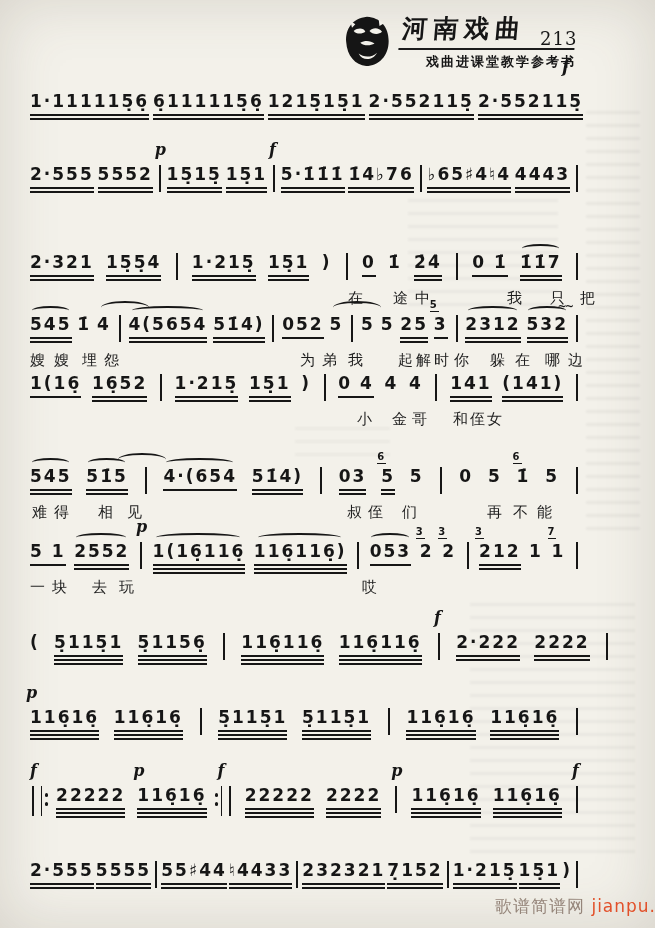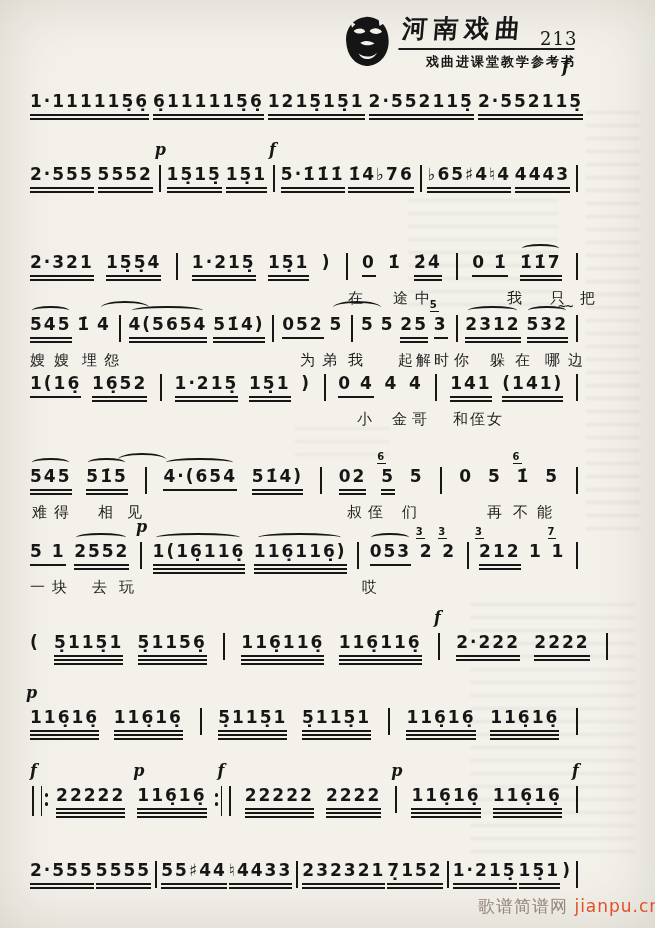--- a/index.html
+++ b/index.html
@@ -216,21 +216,21 @@
       <span class="lyric" style="left: 457px;">女</span>
     </div>
     <div class="mline l6">
       <div class="notes">
         <span class="note u2">545<i class="arc"></i></span>
         <span class="note u2">51̇5<i class="arc"></i><i class="tie"></i></span>
         <span class="bar"></span>
         <span class="note u1">4·(654<i class="arc"></i></span>
         <span class="note u2">51̇4)</span>
         <span class="bar"></span>
-        <span class="note u2">02</span>
+        <span class="note u2">03</span>
         <span class="note u2">5<i class="grace">6</i></span>
         <span class="note u0">5</span>
         <span class="bar"></span>
         <span class="note u0">0</span>
         <span class="note u0">5</span>
         <span class="note u0">1̇<i class="grace">6</i></span>
         <span class="note u0">5</span>
         <span class="bar"></span>
       </div>
       <span class="lyric" style="left: 2px;">难</span>
@@ -333,15 +333,15 @@
         <span class="bar"></span>
         <span class="note u2">1·215̣</span>
         <span class="note u2">15̣1</span>
         <span class="note u0">)</span>
         <span class="bar"></span>
       </div>
     </div>
   </div>
 
 <div id="watermark">
-  <span style="color: rgb(149, 133, 122);">歌谱简谱网</span>
+  <span style="color: rgb(149, 133, 122); margin-left: 17px;">歌谱简谱网</span>
   <span style="color: rgb(226, 80, 42);">jianpu.cn</span>
 </div>
 
 </body></html>

